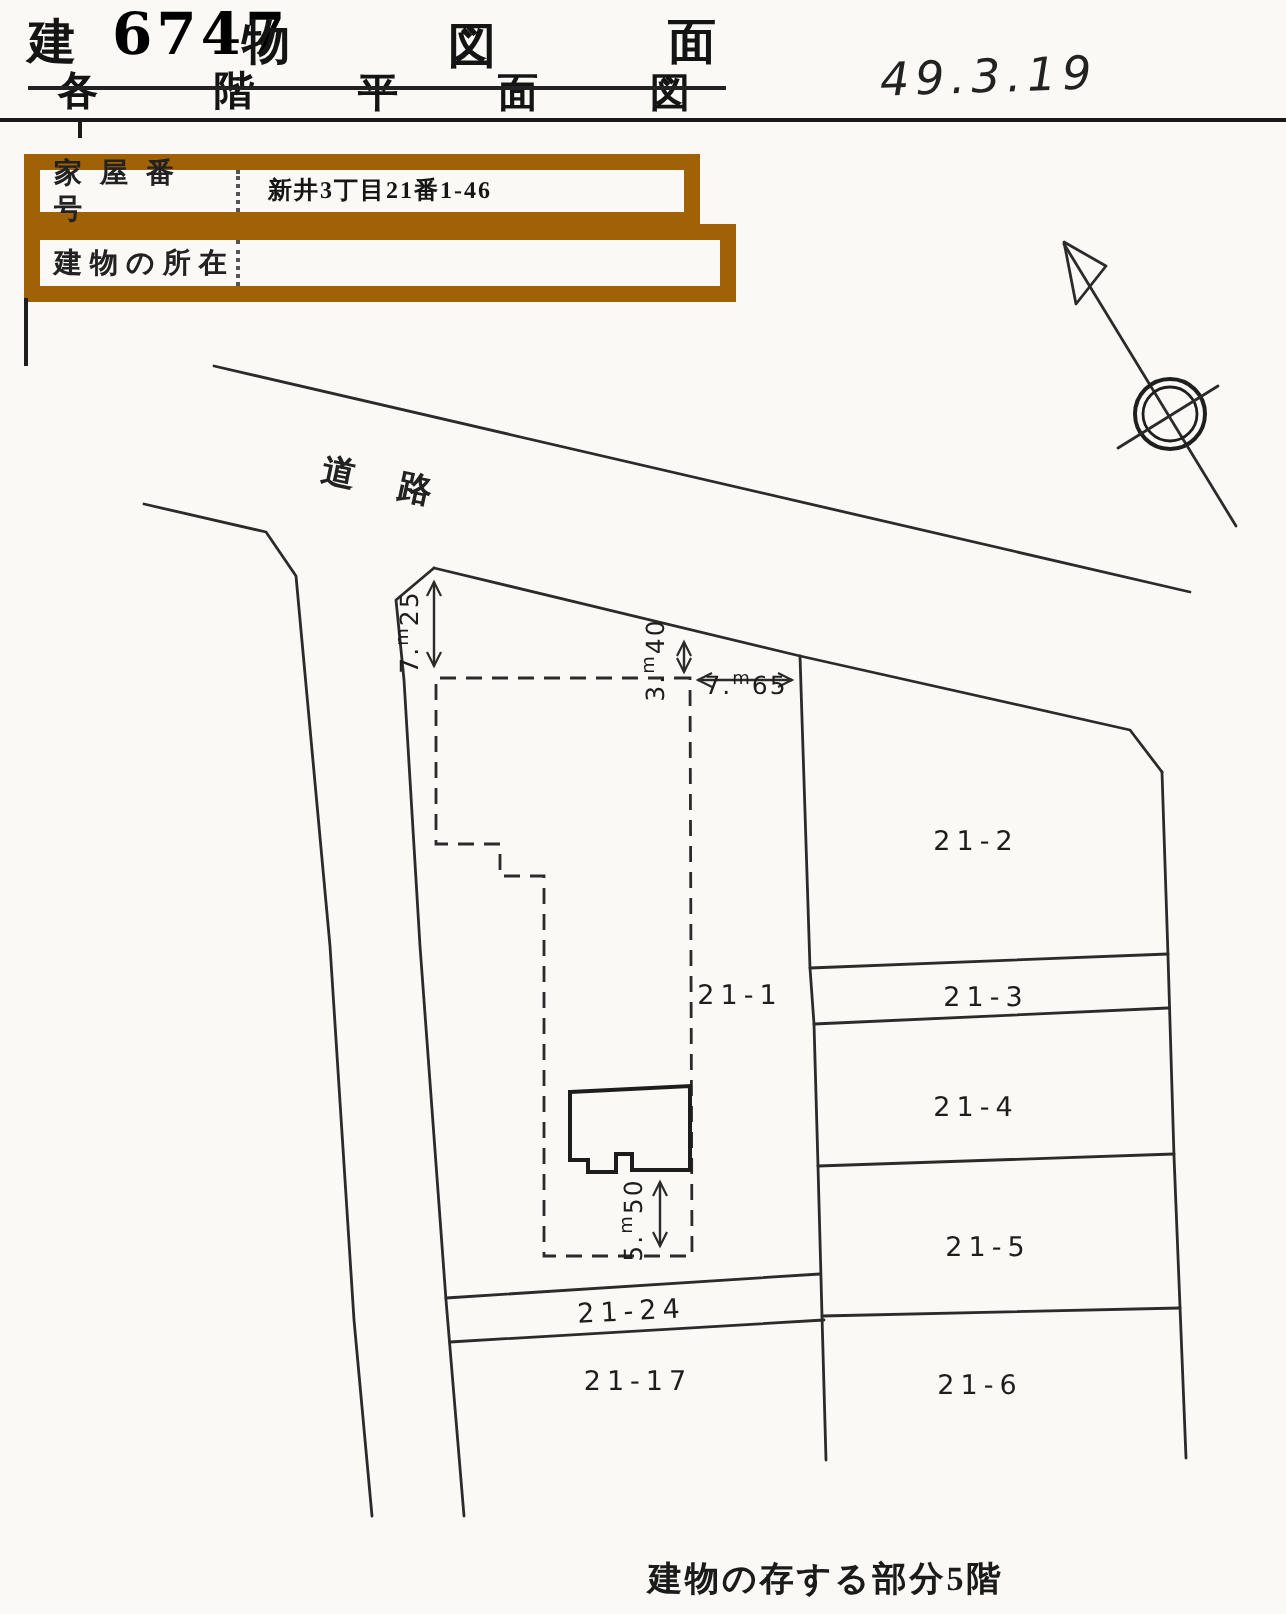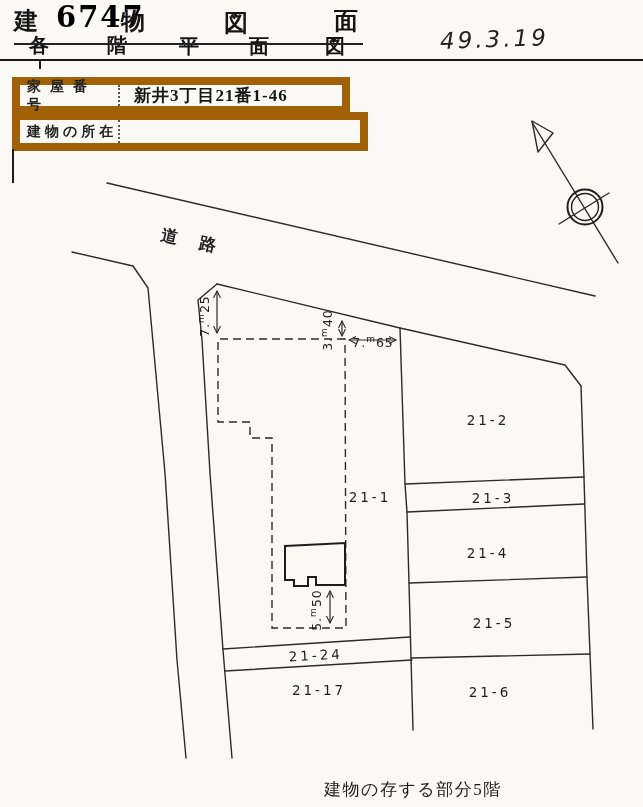--- a/index.html
+++ b/index.html
@@ -23,37 +23,37 @@
   
   .trow{position:absolute;border:8px solid #a16207;display:flex;background:transparent;box-sizing:border-box;}
   .tlabel{width:100px;border-right:2px dotted #555;display:flex;align-items:center;
           padding-left:7px;box-sizing:border-box;
           font-size:14px;font-weight:600;color:#222;
           font-family:"Liberation Serif","DejaVu Serif",serif;}
   .tlabel.sp4{letter-spacing:9px;}
   .tlabel.sp5{letter-spacing:4px;}
   .tvalue{flex:1;display:flex;align-items:center;padding-left:14px;
           font-family:"Liberation Serif","DejaVu Serif",serif;
-          font-size:17px;font-weight:700;letter-spacing:1px;color:#161616;}
+          font-size:12px;font-weight:700;letter-spacing:1px;color:#161616;}
   .table-tail{background:#1e1e1e;width:2px;left:12px;top:149px;height:34px;}
   
   svg{position:absolute;left:0;top:0;}
   .ln{fill:none;stroke:#2b2b2b;stroke-width:1.4;stroke-linejoin:round;stroke-linecap:round;}
   .ln-dash{fill:none;stroke:#2b2b2b;stroke-width:1.4;stroke-dasharray:8 5;stroke-linejoin:miter;}
   .bld{fill:none;stroke:#1d1d1d;stroke-width:2;stroke-linejoin:miter;}
   .dim{fill:none;stroke:#2b2b2b;stroke-width:1.2;}
   .lot-label{font-family:"DejaVu Sans","Liberation Sans",sans-serif;font-size:13.5px;
              letter-spacing:3px;fill:#1d1d1d;}
   .dim-label{font-family:"DejaVu Sans","Liberation Sans",sans-serif;font-size:12.5px;
              letter-spacing:1px;fill:#1d1d1d;}
   .dim-label .unit{font-size:9px;}
   .road-label{font-family:"Liberation Serif","DejaVu Serif",serif;font-size:17px;font-weight:700;
               letter-spacing:22px;fill:#222;}
   
-  .footer-note{font-family:"Liberation Serif","DejaVu Serif",serif;font-size:17px;font-weight:400;
+  .footer-note{font-family:"Liberation Serif","DejaVu Serif",serif;font-size:17px;font-weight:700;
                letter-spacing:1.5px;color:#1b1b1b;}
 </style>
 </head>
 <body>
 
 <div class="abs" style="left:0;top:0;width:643px;height:76px;">
   <span class="abs t1" style="left:14px;top:5px;">建</span>
   <span class="abs t1num" style="left:56px;top:0px;">6747</span>
   <span class="abs t1" style="left:121px;top:5px;">物</span>
   <span class="abs t1" style="left:224px;top:7px;">図</span>

